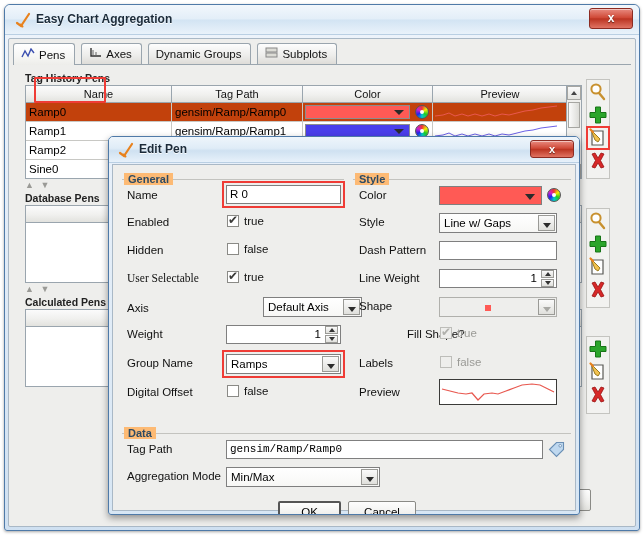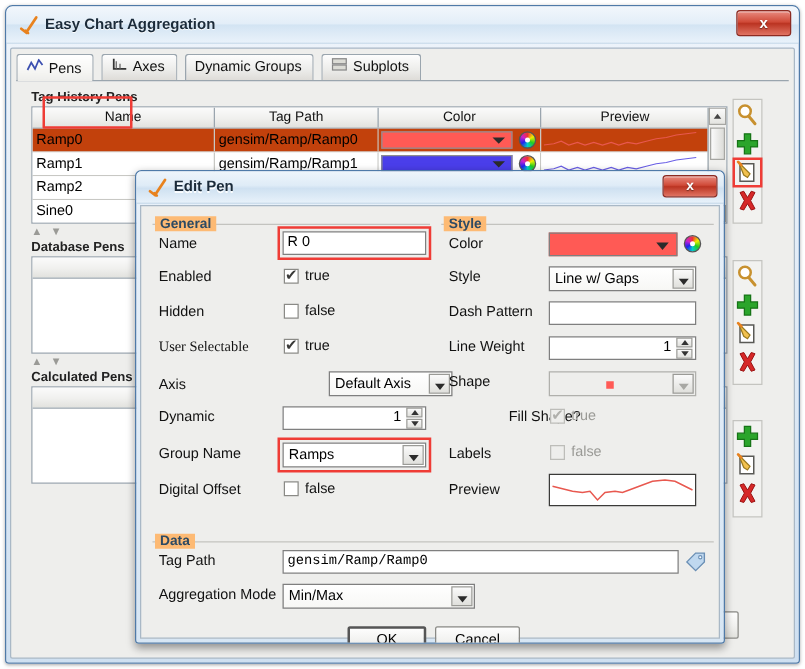--- a/index.html
+++ b/index.html
@@ -527,21 +527,21 @@
       <div class="lbl" style="left:14px; top:107px;font-family:Liberation Serif, serif;">User Selectable</div>
       <div class="chk on" style="left:114px; top:106px;"></div>
       <div class="chkt" style="left:131px; top:106px;">true</div>
 
       <div class="lbl" style="left:14px; top:137px;">Axis</div>
       <div class="combo" style="left:113px; top:132px; width:99px;margin-left:37px;">
         <span>Default Axis</span>
         <span class="btn"></span>
       </div>
 
-      <div class="lbl" style="left:14px; top:163px;">Dynamic</div>
+      <div class="lbl" style="left:14px; top:163px;">Weight</div>
       <div class="fld num" style="left:113px; top:160px; width:115px; padding-right:19px;">1</div>
       <div class="spin" style="left:212px; top:161px; width:14px; height:17px;">
         <i class="u"></i>
         <i class="d"></i>
       </div>
 
       <div class="lbl" style="left:14px; top:192px;">Group Name</div>
       <div class="combo hlbox" style="left:113px; top:189px; width:115px; background:#fff;">
         <span>Ramps</span>
         <span class="btn"></span>

